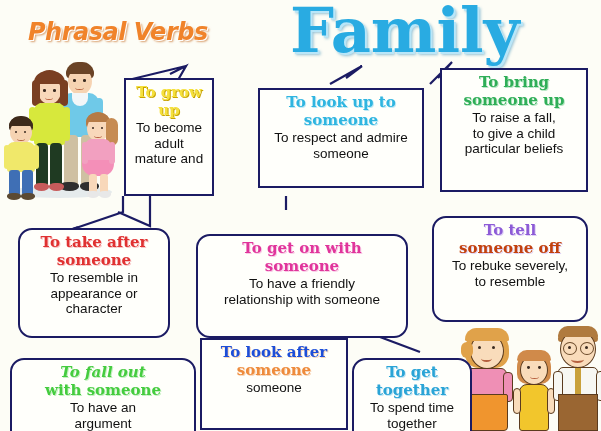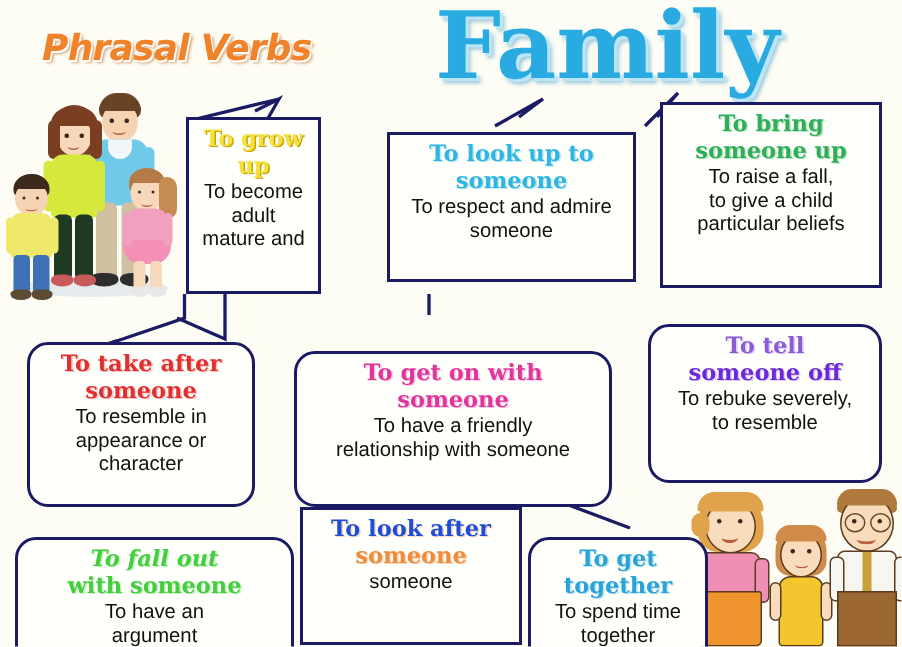--- a/index.html
+++ b/index.html
@@ -254,21 +254,21 @@
 
   <div class="box round" style="left:196px;top:214px;width:212px;height:104px;">
     <span class="vb" style="color:#e0359b;text-shadow:1px 1px 0 #f9cbe6;">To get on with</span>
     <span class="vb" style="color:#e0359b;text-shadow:1px 1px 0 #f9cbe6;">someone</span>
     <span class="df">To have a friendly</span>
     <span class="df">relationship with someone</span>
   </div>
 
   <div class="box round" style="left:432px;top:196px;width:156px;height:106px;">
     <span class="vb" style="color:#8d5bd6;text-shadow:1px 1px 0 #ded0f5;">To tell</span>
-    <span class="vb" style="color:#6d28d9;text-shadow:1px 1px 0 #ded0f5;">someone off</span>
+    <span class="vb" style="color:#c2410c;text-shadow:1px 1px 0 #ded0f5;">someone off</span>
     <span class="df">To rebuke severely,</span>
     <span class="df">to resemble</span>
   </div>
 
   <div class="box round" style="left:10px;top:338px;width:186px;height:92px;">
     <span class="vb" style="color:#45cc3f;text-shadow:1px 1px 0 #c6f0c2;font-style:italic;">To fall out</span>
     <span class="vb" style="color:#45cc3f;text-shadow:1px 1px 0 #c6f0c2;">with someone</span>
     <span class="df">To have an</span>
     <span class="df">argument</span>
   </div>

